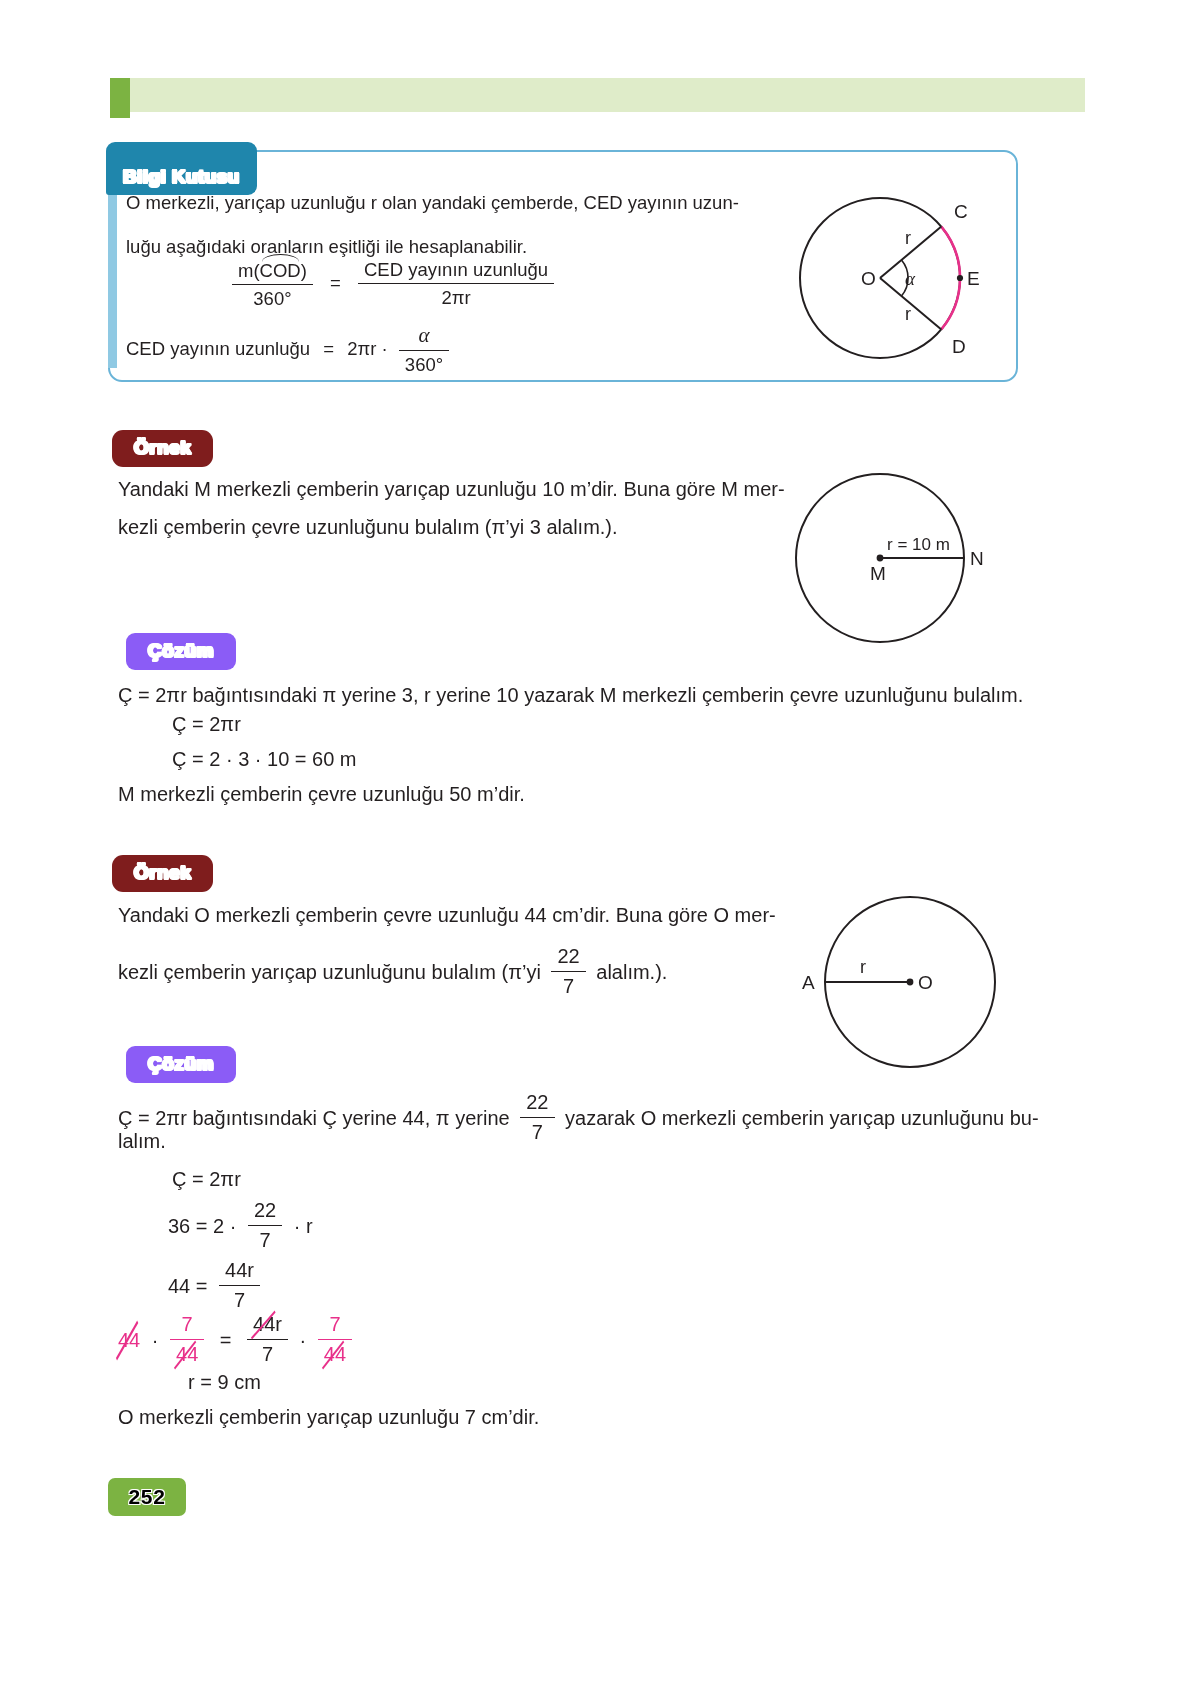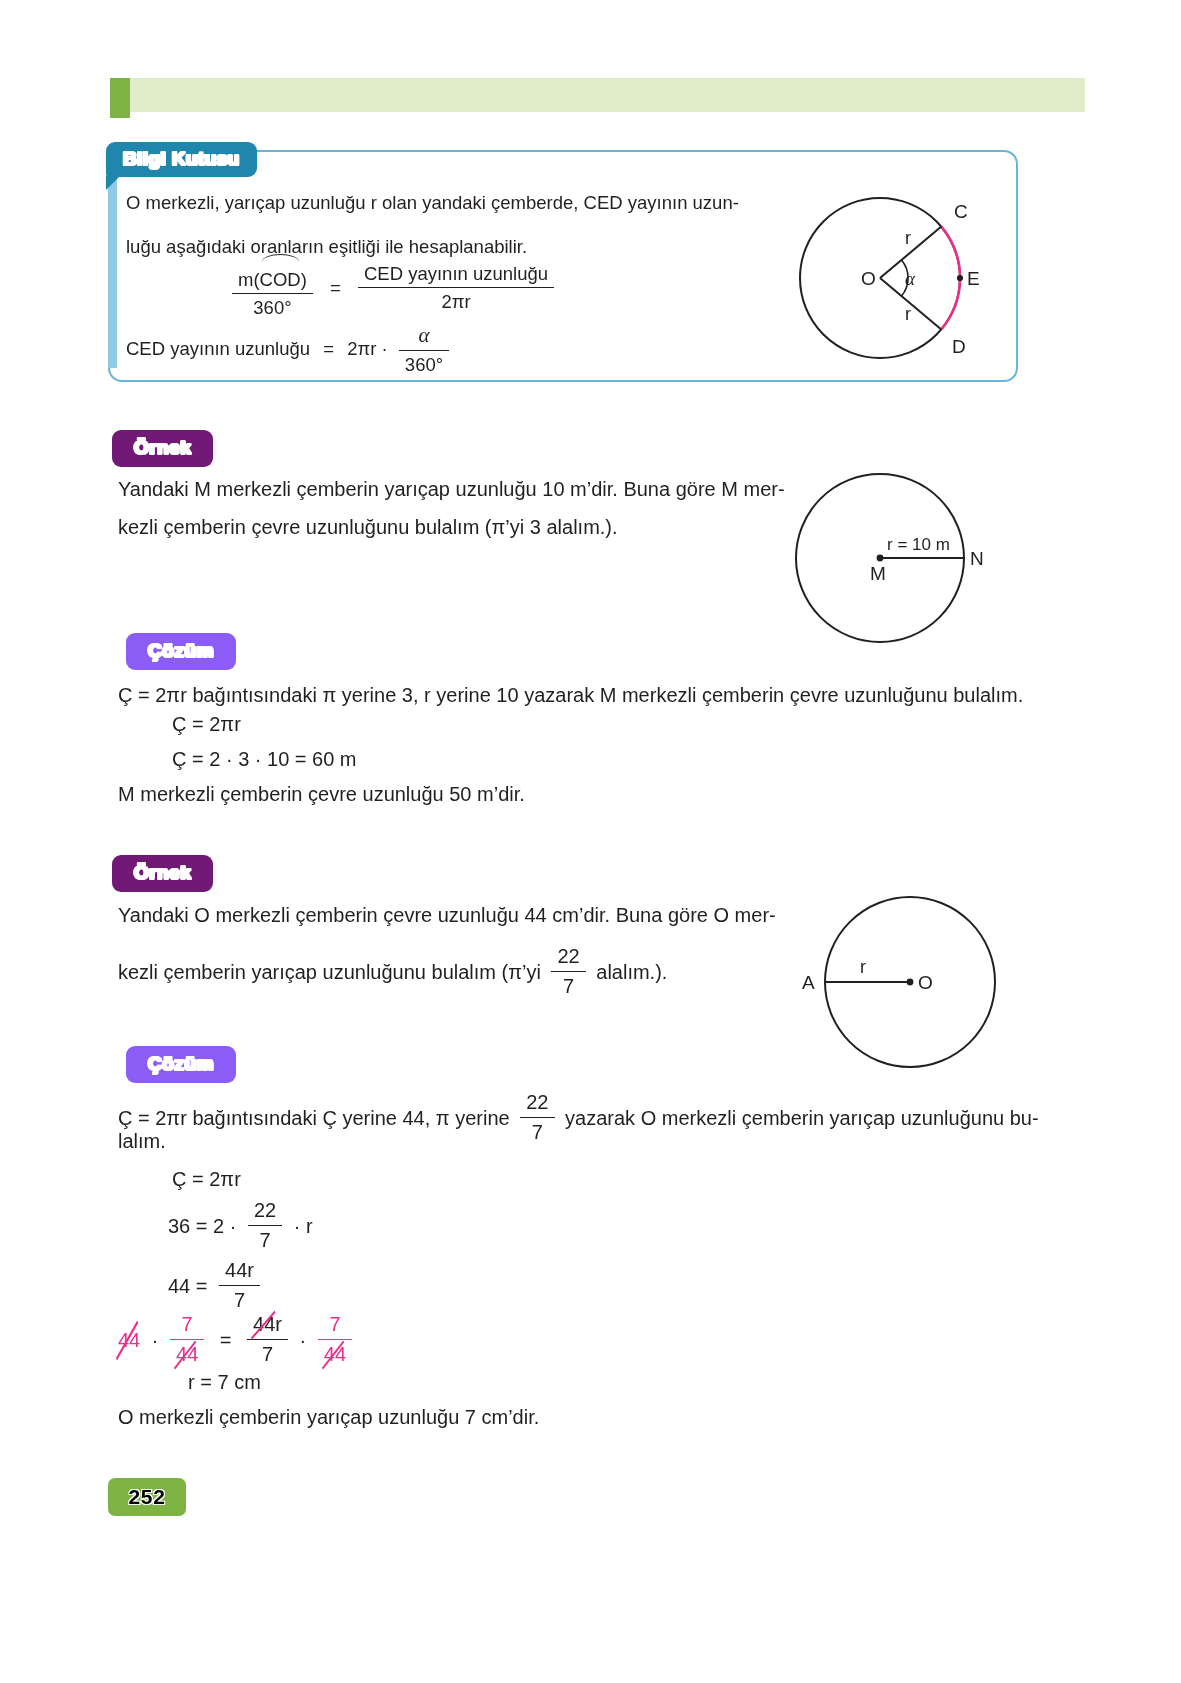--- a/index.html
+++ b/index.html
@@ -54,21 +54,21 @@
     height: 200px;
     background: #8fc9e3;
   }
   .info-badge {
     position: absolute;
     left: 106px;
     top: 142px;
     background: #1f86ac;
     color: #ffffff;
     border-radius: 9px 9px 9px 3px;
-    padding: 6px 17px 7px 17px;
+    padding: 24px 17px 7px 17px;
     font-size: 19px;
     font-weight: bold;
     letter-spacing: 0.4px;
     text-shadow:
       -1.2px -1.2px 0 #ffffff, 1.2px -1.2px 0 #ffffff,
       -1.2px 1.2px 0 #ffffff, 1.2px 1.2px 0 #ffffff,
       0 -1.4px 0 #ffffff, 0 1.4px 0 #ffffff,
       -1.4px 0 0 #ffffff, 1.4px 0 0 #ffffff;
     z-index: 5;
   }
@@ -107,21 +107,21 @@
   }
   .frac > .den {
     display: block;
     padding: 2px 6px 0 6px;
     line-height: 1.25;
   }
 
   .overarc {
     display: inline-block;
     position: relative;
-    padding-top: 12px;
+    padding-top: 3px;
   }
   .overarc::before {
     content: "";
     position: absolute;
     left: 2px; right: 2px; top: -2px;
     height: 7px;
     border-top: 1.6px solid #231f20;
     border-radius: 50% / 100% 100% 0 0;
   }
 
@@ -144,21 +144,21 @@
     font-weight: bold;
     color: #ffffff;
     padding: 7px 22px 8px 22px;
     letter-spacing: 0.5px;
     text-shadow:
       -1.2px -1.2px 0 #ffffff, 1.2px -1.2px 0 #ffffff,
       -1.2px 1.2px 0 #ffffff, 1.2px 1.2px 0 #ffffff,
       0 -1.4px 0 #ffffff, 0 1.4px 0 #ffffff,
       -1.4px 0 0 #ffffff, 1.4px 0 0 #ffffff;
   }
-  .badge-ornek { background: #701a75; }
+  .badge-ornek { background: #7f1d1d; border-radius: 11px; }
   .badge-cozum { background: #8b5cf6; }
 
   
   .para {
     position: absolute;
     font-size: 20px;
     line-height: 38px;
   }
 
   
@@ -376,16 +376,16 @@
       <span class="strike-wrap">
         <span>44</span>
         <svg class="slash" viewBox="0 0 40 30" preserveAspectRatio="none">
           <line x1="2" y1="27" x2="30" y2="3" stroke="#e8308a" stroke-width="2.2"></line>
         </svg>
       </span>
     </span>
   </span>
 </div>
 
-<div class="para" style="left:188px; top:1363px;">r = 7 cm</div>
+<div class="para" style="left:188px; top:1363px;">r = 9 cm</div>
 <div class="para" style="left:118px; top:1398px;">O merkezli çemberin yarıçap uzunluğu 7 cm’dir.</div>
 
 <div class="page-num">252</div>
 
 </body></html>

